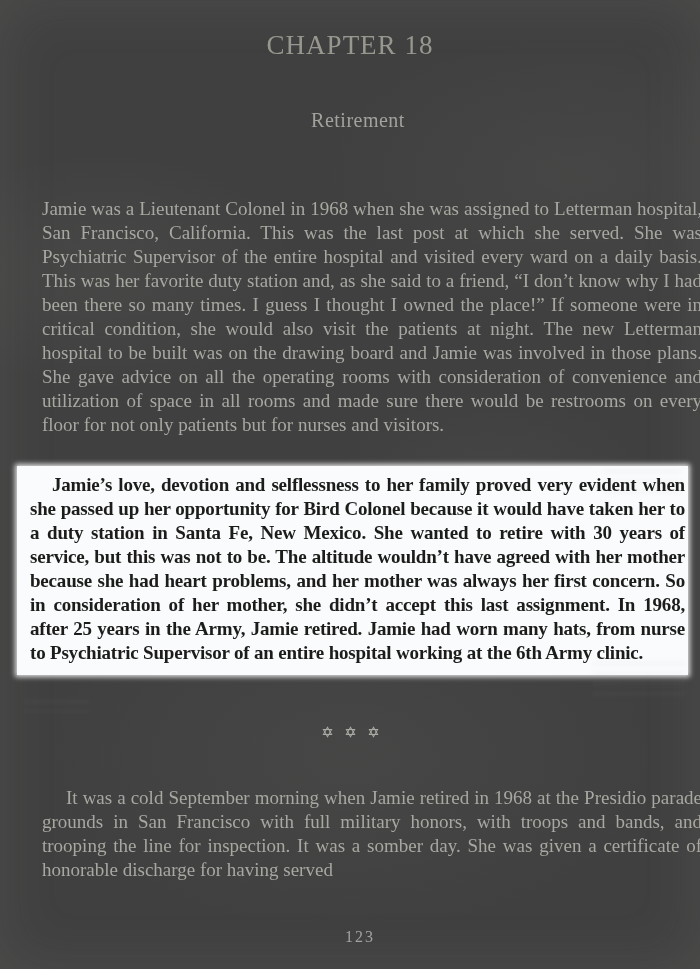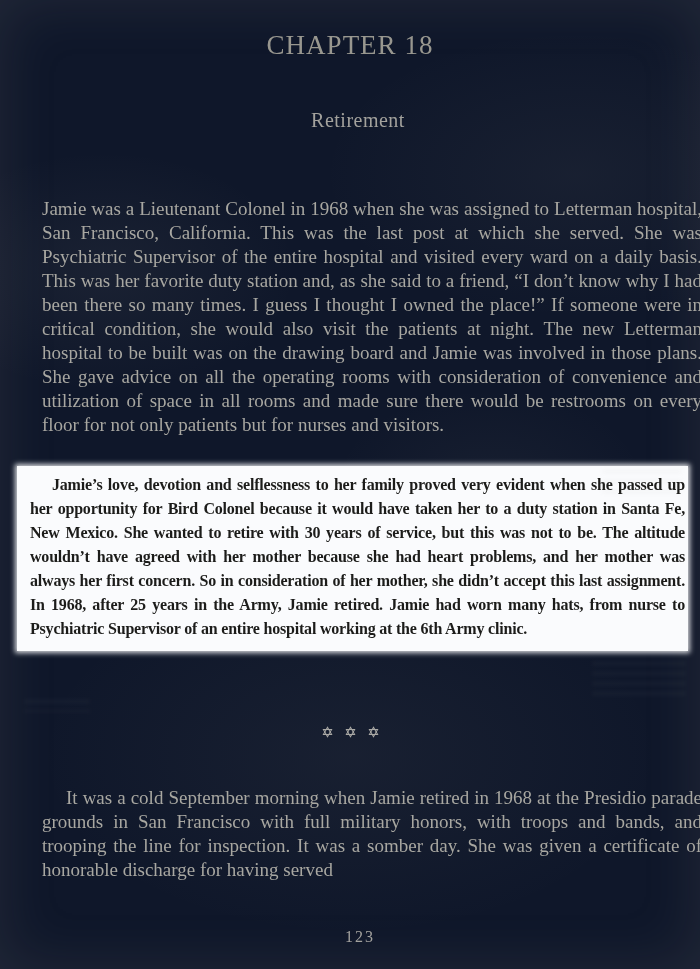--- a/index.html
+++ b/index.html
@@ -1,19 +1,19 @@
 <!DOCTYPE html>
 <html><head>
 <meta charset="utf-8">
 <style>
   html,body{margin:0;padding:0;background:#e9e8e5;}
   .page{
     position:relative;
     width:700px;height:969px;
-    background:#0f172a;
+    background:#404040;
     font-family:"Liberation Serif","DejaVu Serif",serif;
     overflow:hidden;
     box-shadow:inset 0 0 60px rgba(160,157,147,.14);
   }
   
   .page::before{
     content:"";position:absolute;inset:0;pointer-events:none;
     background:
       radial-gradient(ellipse 320px 200px at 15% 28%, rgba(175,172,162,.07), transparent 60%),
       radial-gradient(ellipse 420px 240px at 82% 18%, rgba(175,172,162,.06), transparent 60%),
@@ -41,21 +41,21 @@
   }
   .para-1{top:185px;}
   .highlight-block{
     position:absolute;left:17px;top:466px;width:671px;
     background:#fafbfd;
     box-shadow:0 0 5px 2px rgba(250,251,253,.85);
     padding:7px 0 10px 0;
   }
   .para-2{
     position:relative;left:13px;width:655px;margin:0;
-    font-size:16px;line-height:24px;letter-spacing:-.2px;
+    font-size:19px;line-height:24px;letter-spacing:-.2px;
     text-align:justify;text-indent:22px;
     color:#1c1c1a;font-weight:bold;
   }
   .section-divider{
     position:absolute;top:726px;left:0;width:100%;
     display:flex;justify-content:center;align-items:center;gap:12px;
   }
   .star-icon svg{display:block;}
   .para-3{top:774px;text-indent:24px;}
   .page-number{

